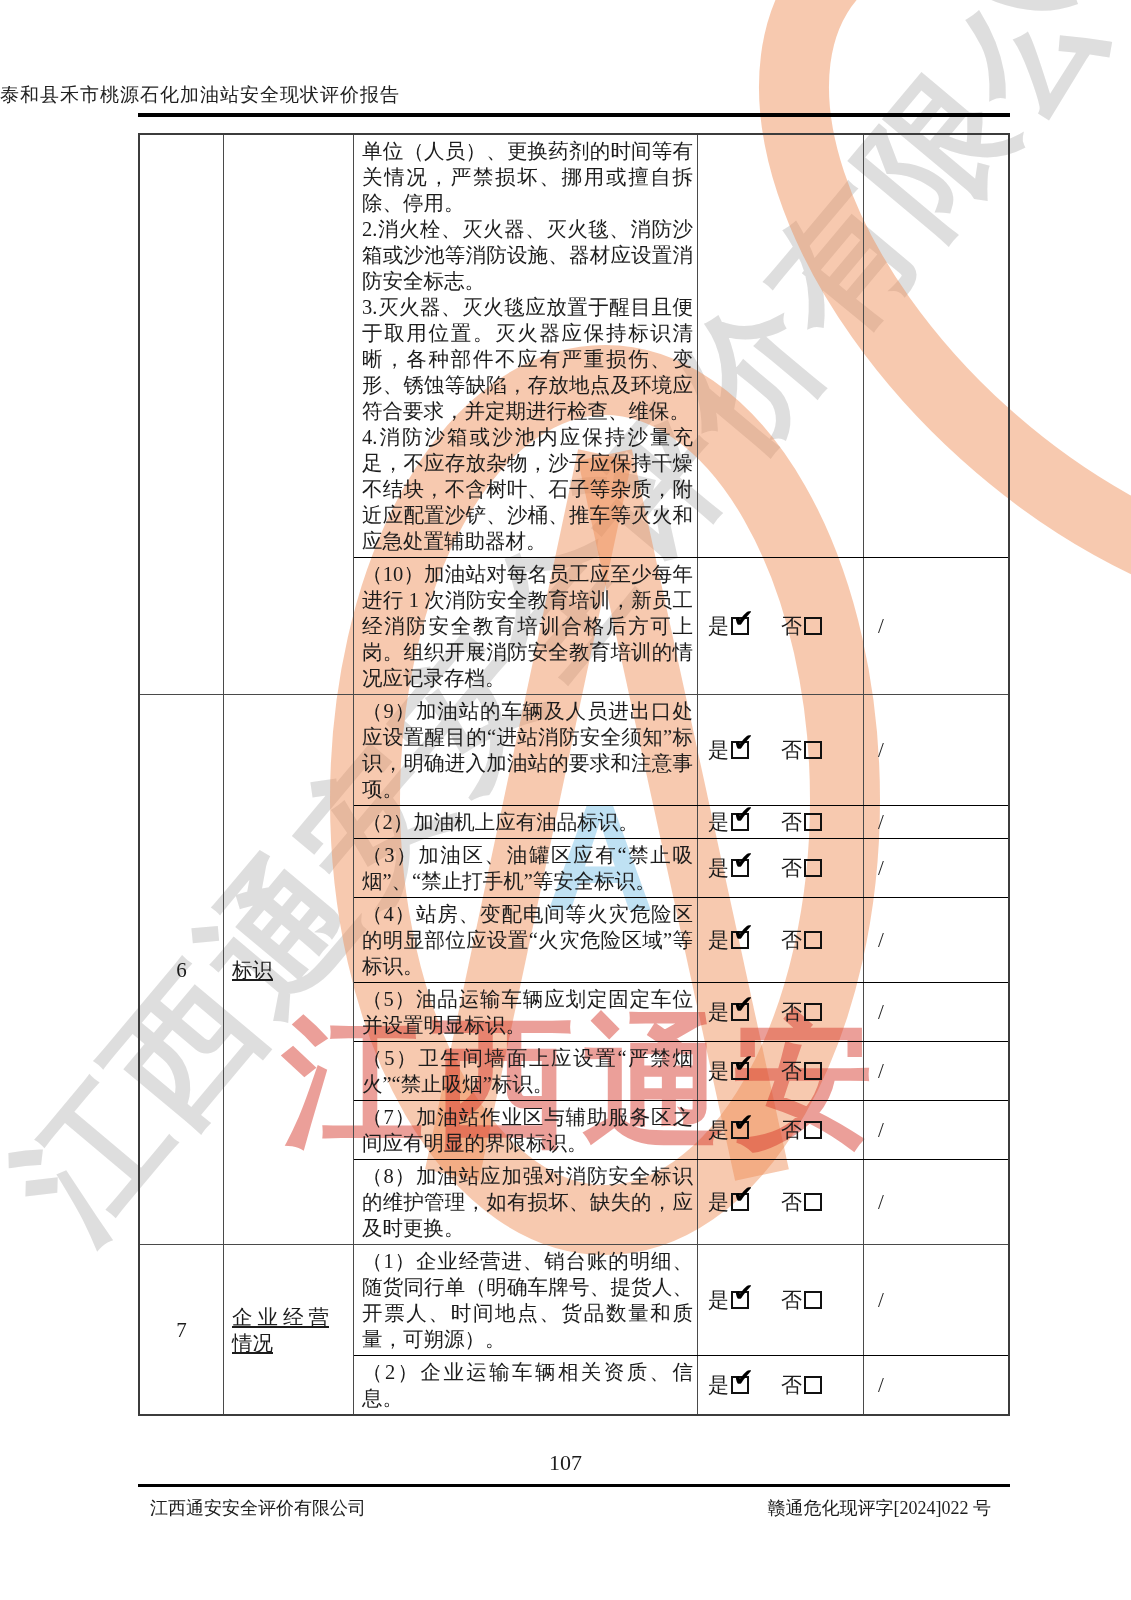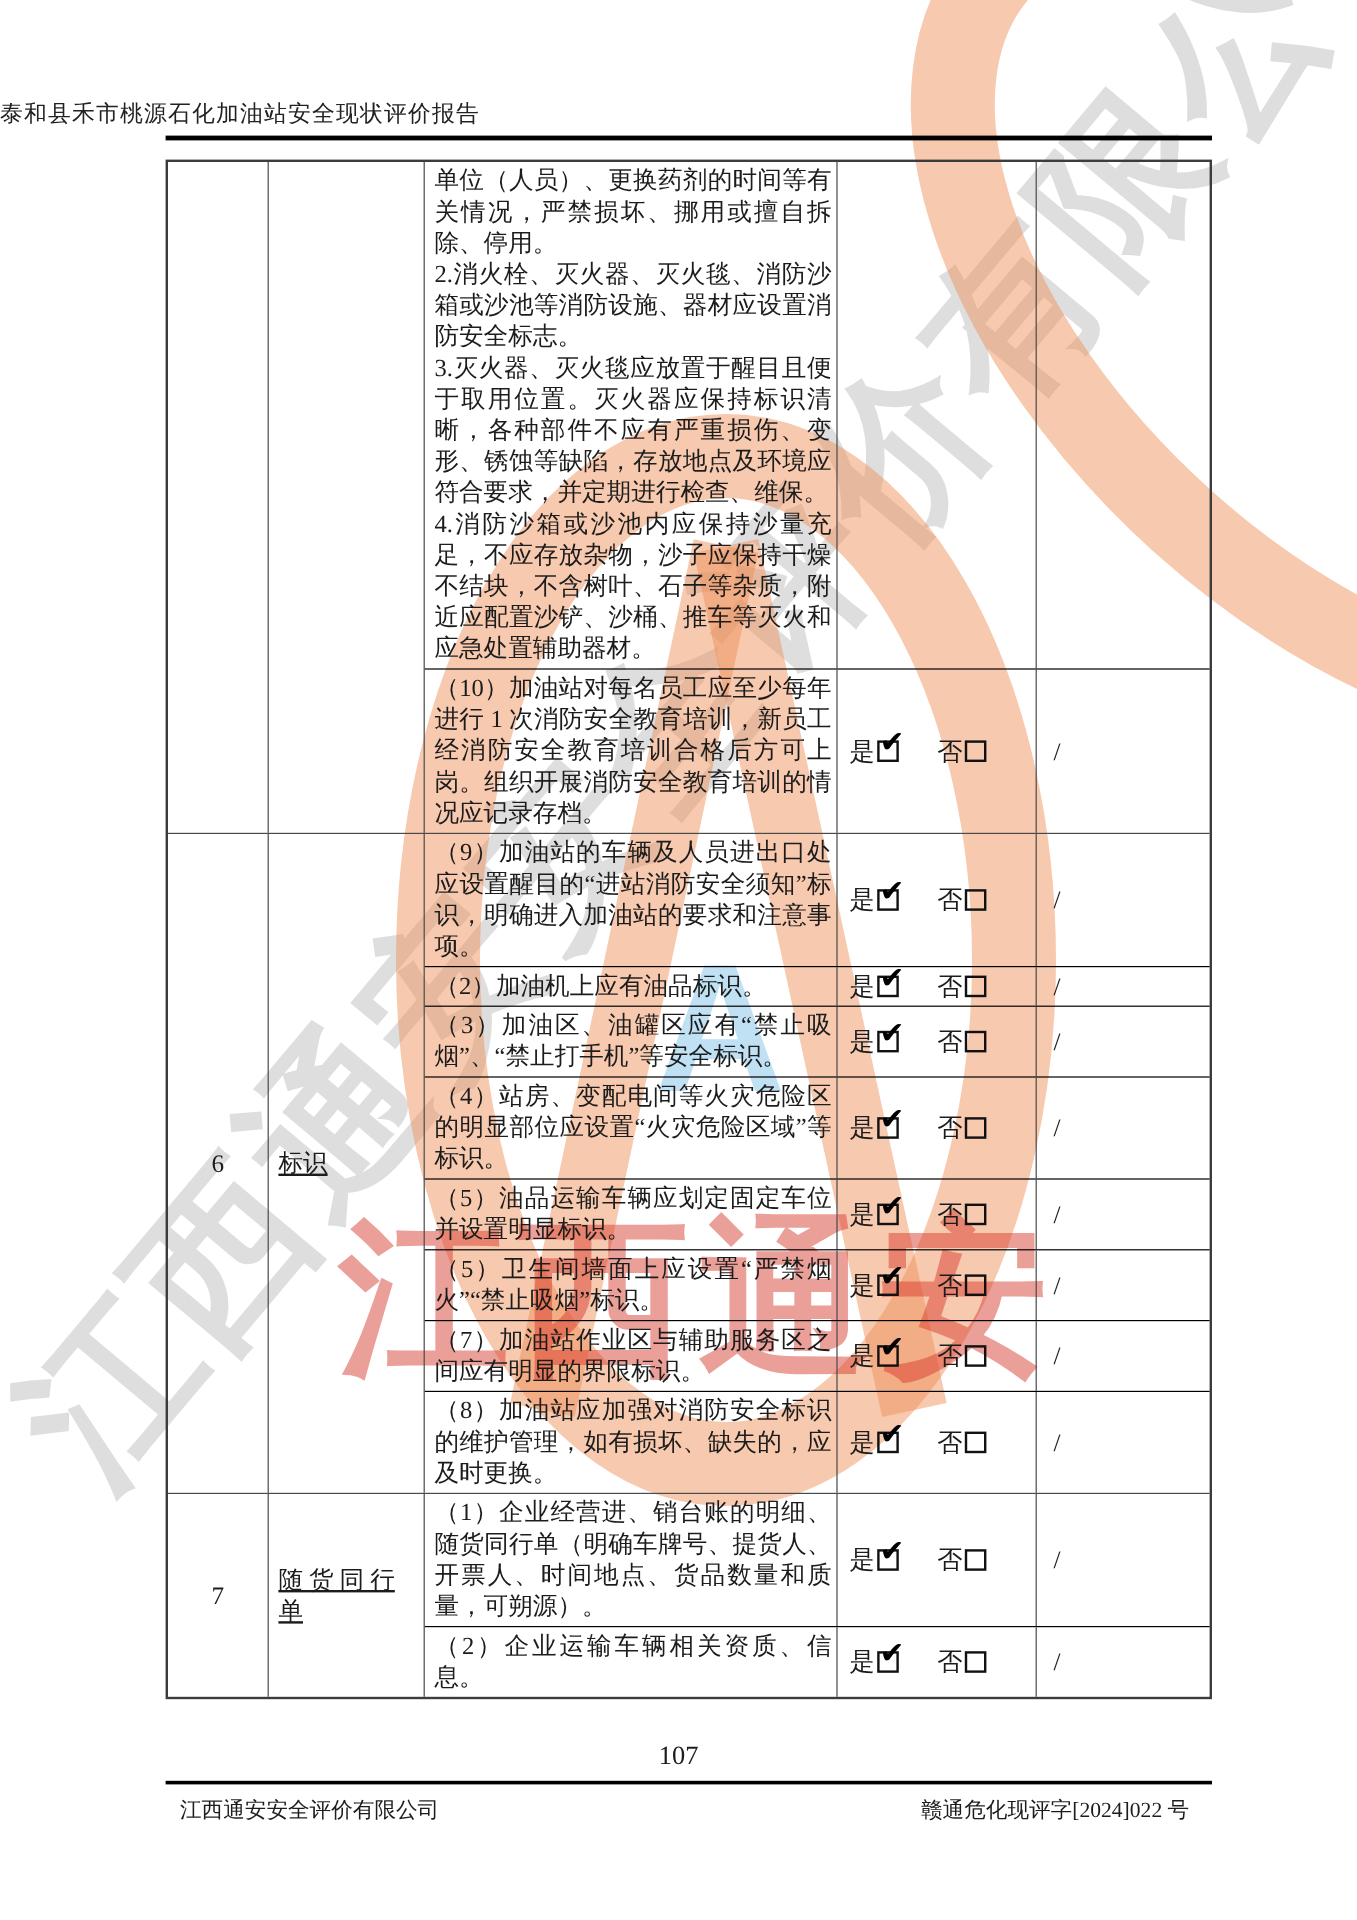--- a/index.html
+++ b/index.html
@@ -288,21 +288,21 @@
             </div>
             <div class="c-slash">/</div>
           </div>
 
         </div>
       </div>
 
       <div class="sec">
         <div class="c-num">7</div>
         <div class="c-cat">
-            <span>随货同行单</span>
+            <span>企业经营情况</span>
           </div>
         <div class="c-rows">
 
           <div class="row">
             <div class="c-text">（1）企业经营进、销台账的明细、随货同行单（明确车牌号、提货人、开票人、时间地点、货品数量和质量，可朔源）。</div>
             <div class="c-check">
               <span class="opt">
                   <span>是</span>
                   <span class="bx">
                     <i class="tick">✔</i>

